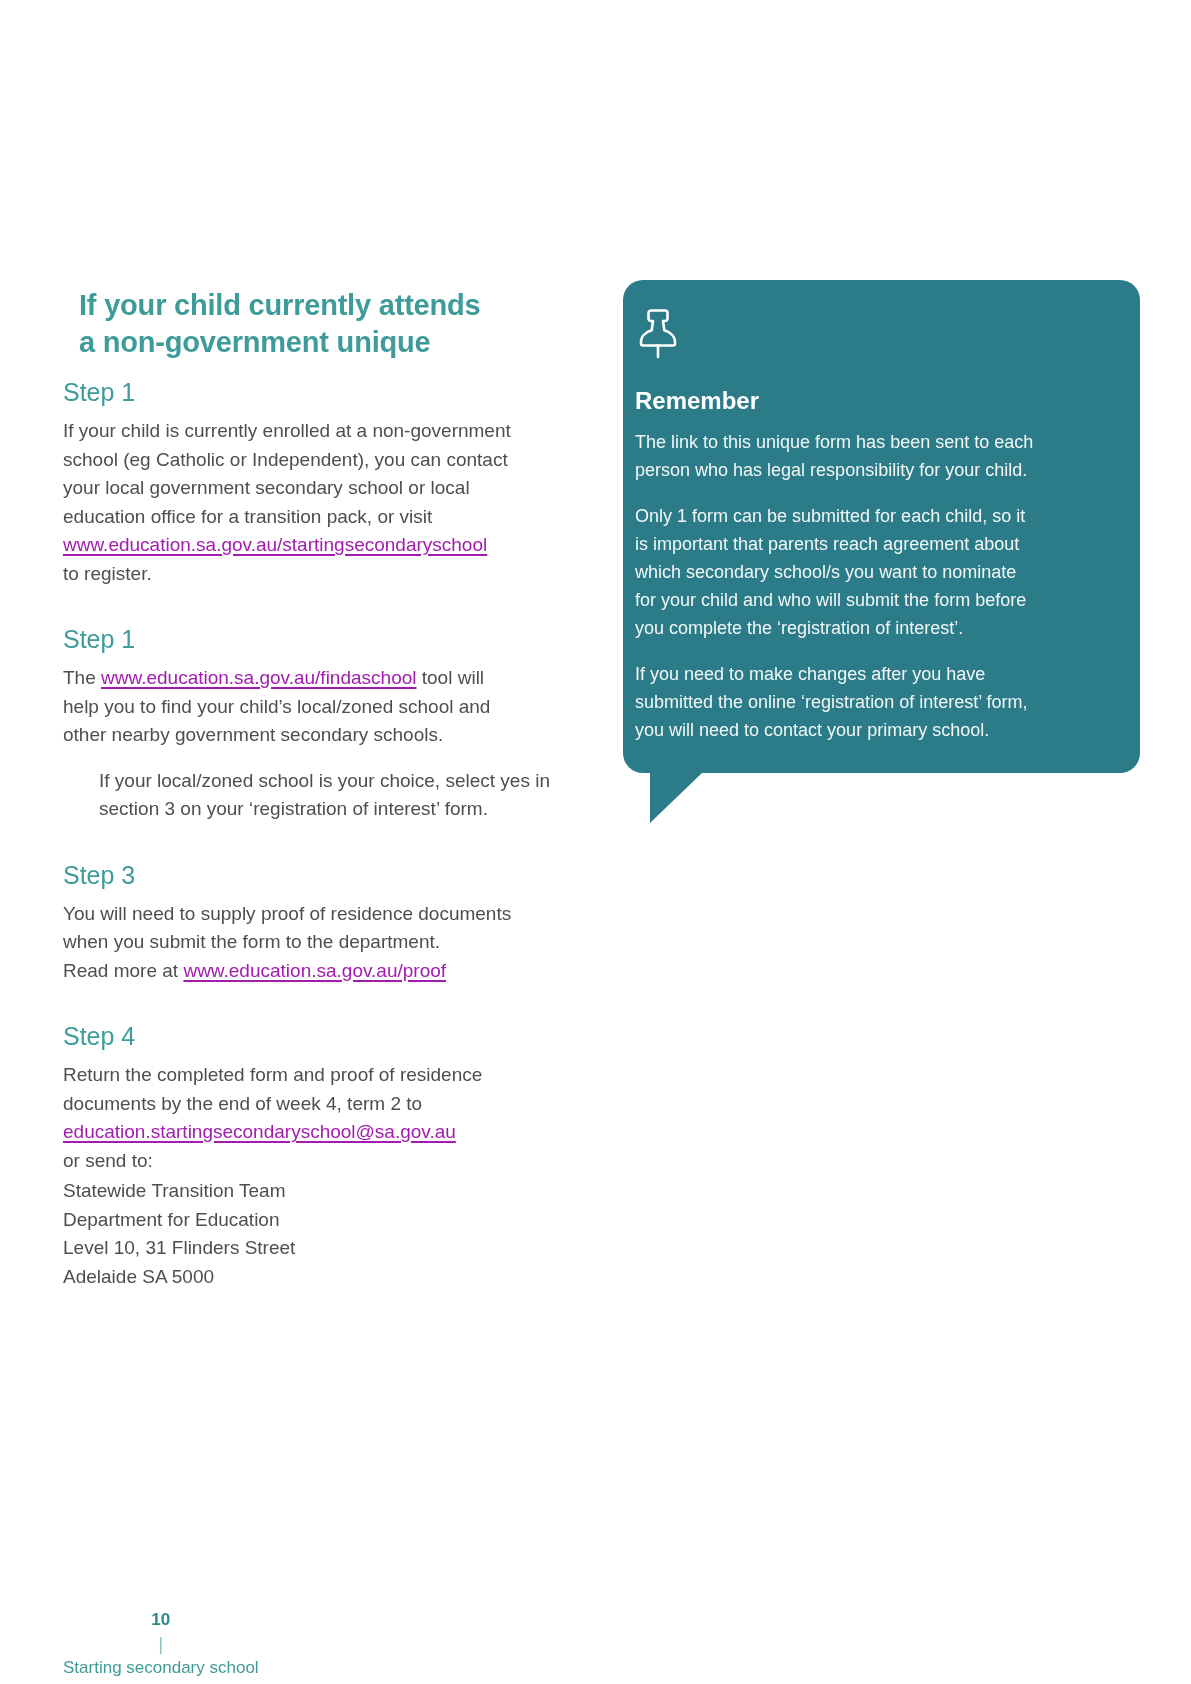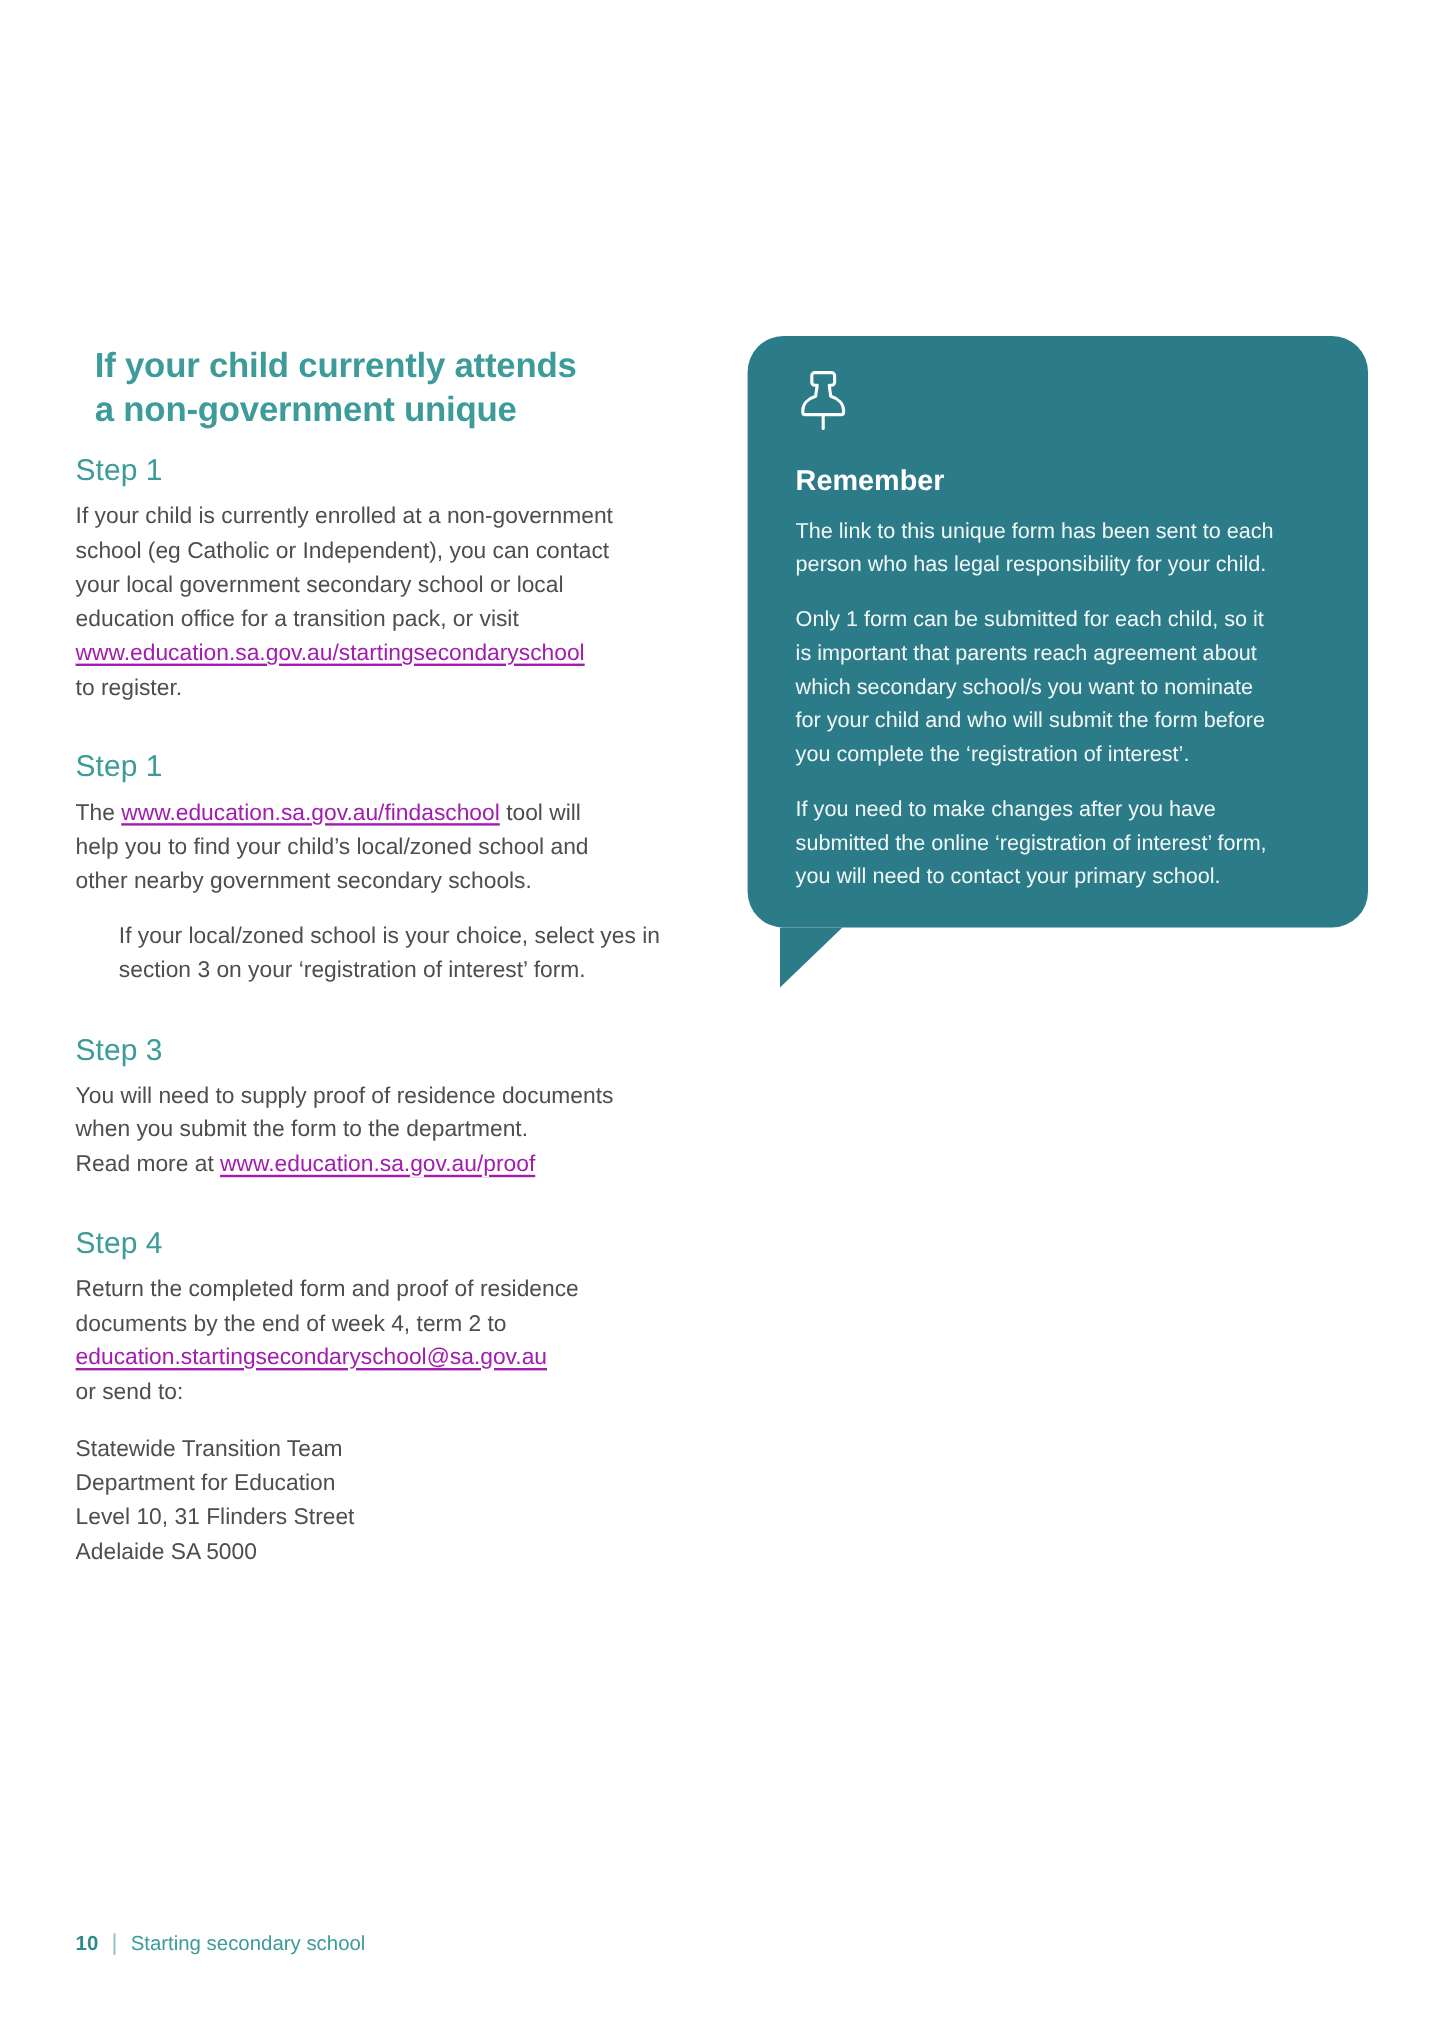--- a/index.html
+++ b/index.html
@@ -34,34 +34,34 @@
     color: #4e4e50;
     white-space: pre-line;
   }
   .body-text + .body-text { margin-top: 17px; margin-left: 36px; }
   a.link {
     color: #a21caf;
     text-decoration-thickness: 1.5px;
     text-underline-offset: 3px;
     text-align: center;
   }
-  .address { margin-top: 19px; }
+  .address { margin-top: 2px; }
   .address-line {
     font-size: 19px; line-height: 28.5px;
     color: #4e4e50;
   }
 
   
   .callout {
     position: absolute; left: 623px; top: 280px;
     width: 517px; height: 493px;
     box-sizing: border-box;
     background: #2c7b88;
-    border-radius: 30px;
-    padding: 28px 17px 0 40px;
+    border-radius: 20px;
+    padding: 28px 17px 0 12px;
   }
   .callout-tail {
     position: absolute; left: 27px; top: 100%;
     width: 0; height: 0;
     border-top: 50px solid #2c7b88;
     border-right: 52px solid transparent;
   }
   .pin { display: block; margin-left: 2px; }
   h3.callout-heading {
     margin: 20px 0 0 0;
@@ -73,21 +73,21 @@
     font-size: 18px; line-height: 28px;
     color: #f2f8f8;
     white-space: pre-line;
   }
   .callout p.callout-text.firstp { margin-top: 12px; }
 
   
   .footer {
     position: absolute; left: 63px; top: 1608px;
     display: flex; align-items: center;
-    font-size: 17px; line-height: 24px;
+    font-size: 17px; line-height: 24px; flex-direction: column;
   }
   .footer .page-num { font-weight: 700; color: #2f8b89; }
   .footer .separator { color: #8cc2c1; font-weight: 300; margin: 0 11px; font-size: 19px; }
   .footer .footer-label { color: #3d9b99; }
 </style>
 </head>
 <body>
 
 <div class="page">
 

